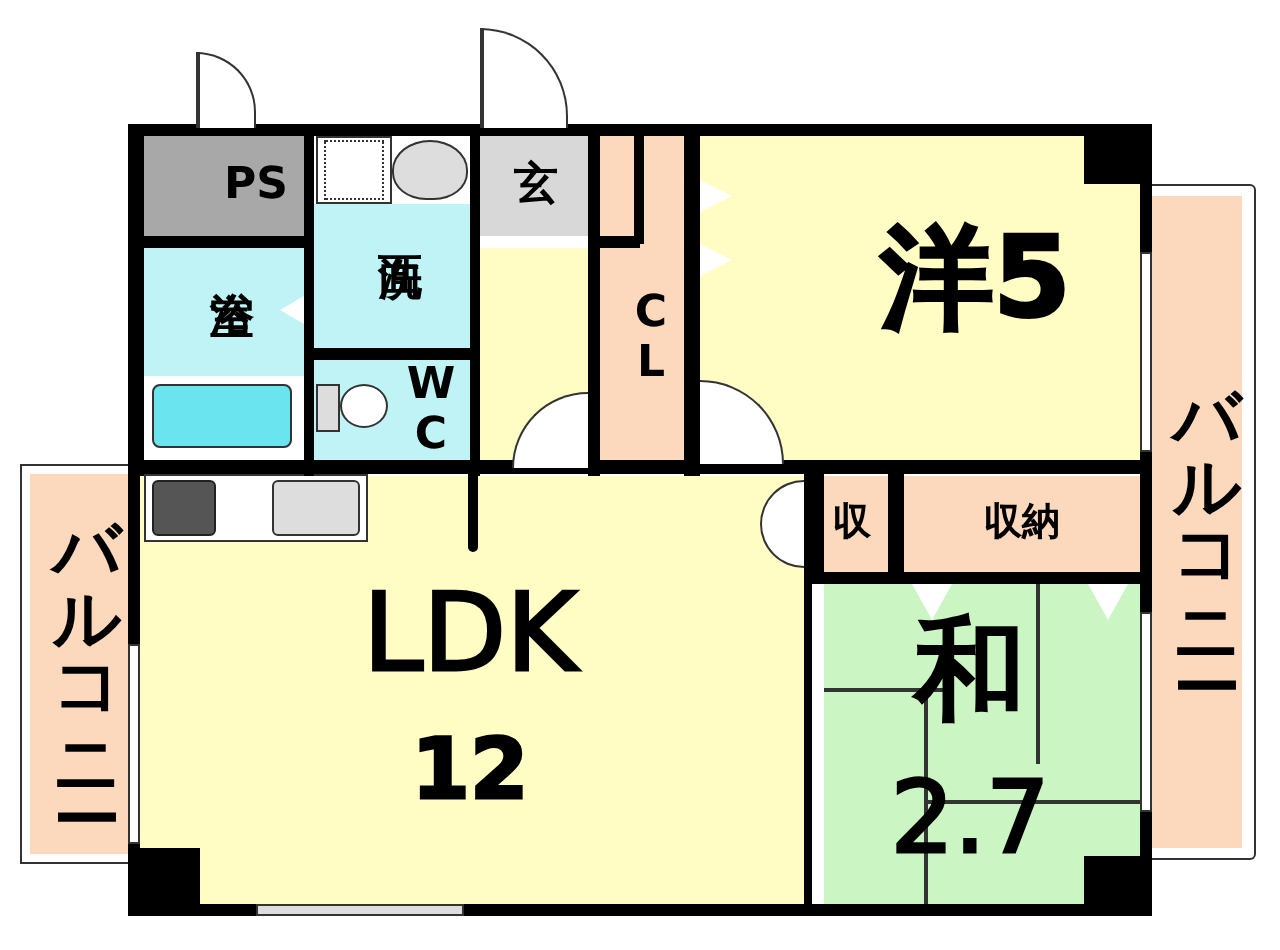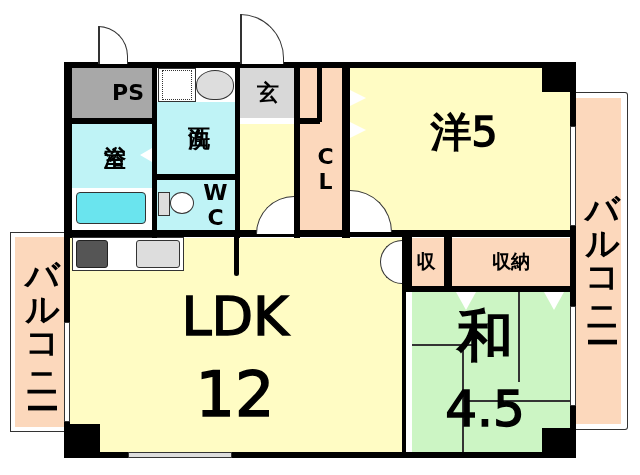--- a/index.html
+++ b/index.html
@@ -51,43 +51,43 @@
 <div class="abs" style="left:297px;top:68px;width:20px;height:50px;background:#fcd8bc;"></div>
 <div class="lbl vert" style="left:297px;top:70px;width:20px;font-size:18px;">SB</div>
 
 <div class="abs" style="left:240px;top:124px;width:54px;height:106px;background:#fffcc4;"></div>
 
 <div class="abs" style="left:300px;top:68px;width:42px;height:162px;background:#fcd8bc;"></div>
 <div class="lbl vert" style="left:312px;top:144px;width:24px;font-size:22px;">CL</div>
 
 <div class="abs" style="left:350px;top:68px;width:222px;height:162px;background:#fffcc4;"></div>
 <div class="abs" style="left:542px;top:62px;width:34px;height:30px;background:#000;"></div>
-<div class="lbl" style="left:396px;top:112px;width:136px;font-size:41px;font-weight:normal;-webkit-text-stroke:1.5px #000;">洋5</div>
+<div class="lbl" style="left:420px;top:112px;width:136px;font-size:56px;font-weight:bold;-webkit-text-stroke:1.5px #000;">洋5</div>
 
 <div class="abs" style="left:70px;top:238px;width:332px;height:218px;background:#fffcc4;"></div>
 <div class="abs" style="left:72px;top:237px;width:112px;height:34px;background:#fff;border:1px solid #333;"></div>
 <div class="abs" style="left:76px;top:240px;width:32px;height:28px;background:#555;border:1.5px solid #222;border-radius:3px;"></div>
 <div class="abs" style="left:136px;top:240px;width:44px;height:28px;background:#ddd;border:1.5px solid #333;border-radius:3px;"></div>
 <div class="abs" style="left:64px;top:424px;width:36px;height:34px;background:#000;"></div>
 <div class="lbl" style="left:150px;top:290px;width:170px;font-size:54px;font-weight:normal;-webkit-text-stroke:1.5px #000;">LDK</div>
-<div class="lbl" style="left:190px;top:364px;width:90px;font-size:62px;font-weight:normal;-webkit-text-stroke:1.5px #000;">12</div>
+<div class="lbl" style="left:190px;top:364px;width:90px;font-size:42px;font-weight:bold;-webkit-text-stroke:1.5px #000;">12</div>
 
 <div class="abs" style="left:408px;top:238px;width:36px;height:48px;background:#fcd8bc;"></div>
 <div class="lbl" style="left:408px;top:252px;width:36px;font-size:19px;">収</div>
 <div class="abs" style="left:452px;top:238px;width:118px;height:48px;background:#fcd8bc;"></div>
 <div class="lbl" style="left:452px;top:252px;width:118px;font-size:19px;text-align:center;">収納</div>
 
 <div class="abs" style="left:412px;top:292px;width:158px;height:164px;background:#ccf5c4;"></div>
 <div class="tatami" style="left:412px;top:344px;width:60px;height:1.5px;"></div>
 <div class="tatami" style="left:518px;top:292px;width:1.5px;height:90px;"></div>
 <div class="tatami" style="left:462px;top:344px;width:1.5px;height:112px;"></div>
 <div class="tatami" style="left:462px;top:400px;width:108px;height:1.5px;"></div>
 <div class="abs" style="left:542px;top:428px;width:34px;height:30px;background:#000;"></div>
 <div class="lbl" style="left:440px;top:308px;width:90px;font-size:56px;font-weight:normal;-webkit-text-stroke:2px #000;">和</div>
-<div class="lbl" style="left:410px;top:384px;width:150px;font-size:50px;font-weight:normal;-webkit-text-stroke:1.5px #000;">4.5</div>
+<div class="lbl" style="left:410px;top:384px;width:150px;font-size:50px;font-weight:normal;-webkit-text-stroke:1.5px #000;">2.7</div>
 
 <div class="wall" style="left:64px;top:62px;width:512px;height:6px;"></div>
 <div class="wall" style="left:64px;top:62px;width:8px;height:176px;"></div>
 <div class="wall" style="left:64px;top:232px;width:6px;height:226px;"></div>
 <div class="wall" style="left:64px;top:452px;width:512px;height:6px;"></div>
 <div class="wall" style="left:570px;top:62px;width:6px;height:396px;"></div>
 <div class="wall" style="left:64px;top:230px;width:512px;height:7px;"></div>
 <div class="wall" style="left:152px;top:62px;width:5px;height:176px;"></div>
 <div class="wall" style="left:64px;top:118px;width:92px;height:6px;"></div>
 <div class="wall" style="left:152px;top:174px;width:88px;height:6px;"></div>

